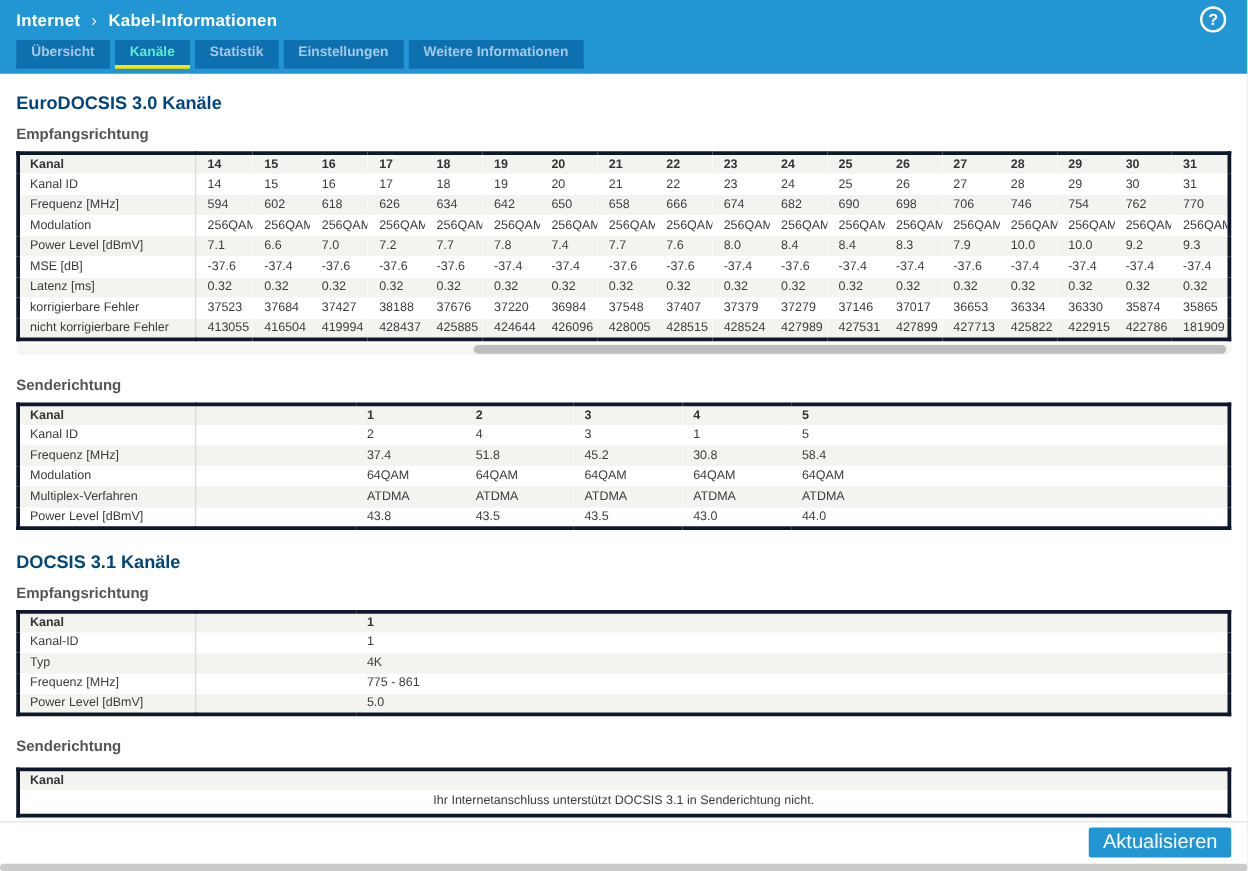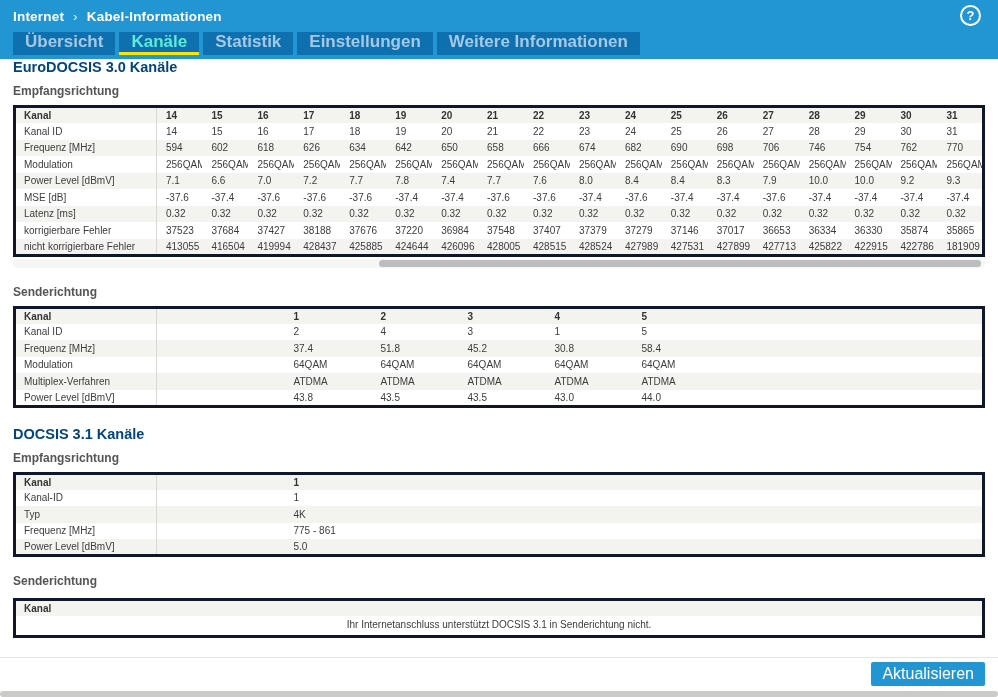--- a/index.html
+++ b/index.html
@@ -9,27 +9,27 @@
 
   
   .topbar { background:#2295d3; height:32px; display:flex; align-items:center; padding:0 13px; position:relative; }
   .breadcrumb { color:#fff; font-size:13.5px; font-weight:bold; letter-spacing:.2px; }
   .breadcrumb .sep { font-weight:normal; opacity:.9; margin:0 5px; }
   .help { position:absolute; right:17px; top:5px; width:21px; height:21px; border:2px solid #fff;
           border-radius:50%; color:#fff; font-size:13px; font-weight:bold; text-align:center;
           line-height:17px; cursor:pointer; }
   .tabbar { background:#2295d3; height:27px; padding:0 13px; display:flex; gap:4px; align-items:flex-start; }
   .tab { background:#0f70af; height:23px; line-height:20px; padding:0 12px; color:#a3c9e6;
-         font-size:17px; font-weight:bold; cursor:pointer; border-bottom:3px solid transparent;
+         font-size:11px; font-weight:bold; cursor:pointer; border-bottom:3px solid transparent;
          white-space:nowrap; }
   .tab.active { color:#5eead4; border-bottom-color:#fde500; }
 
   
   .content { padding:0 13px; }
-  h1.sec { color:#00457c; font-size:14.5px; font-weight:bold; margin:0 0 0 0; }
+  h1.sec { color:#00457c; font-size:14.5px; font-weight:bold; margin:16px 0 0 0; }
   h2.sub { color:#555; font-size:12px; font-weight:bold; margin:9px 0 7px 0; }
   h2.sub.gap { margin-top:17px; }
 
   .tablewrap table { width:100%; border-collapse:collapse; table-layout:fixed;
                      border:3px solid #0f172a; font-size:10px; color:#3c3c3c; }
   .tablewrap td { height:16.5px; padding:0 3px 0 9px; text-align:left; white-space:nowrap;
                   overflow:hidden; font-weight:normal; }
   .tablewrap tr:nth-child(odd) { background:#f3f3f0; }
   .tablewrap tr.head td { font-weight:bold; color:#333; }
   .tablewrap td.lbl { padding-left:8px; border-right:1px solid #d8d8d6; }

